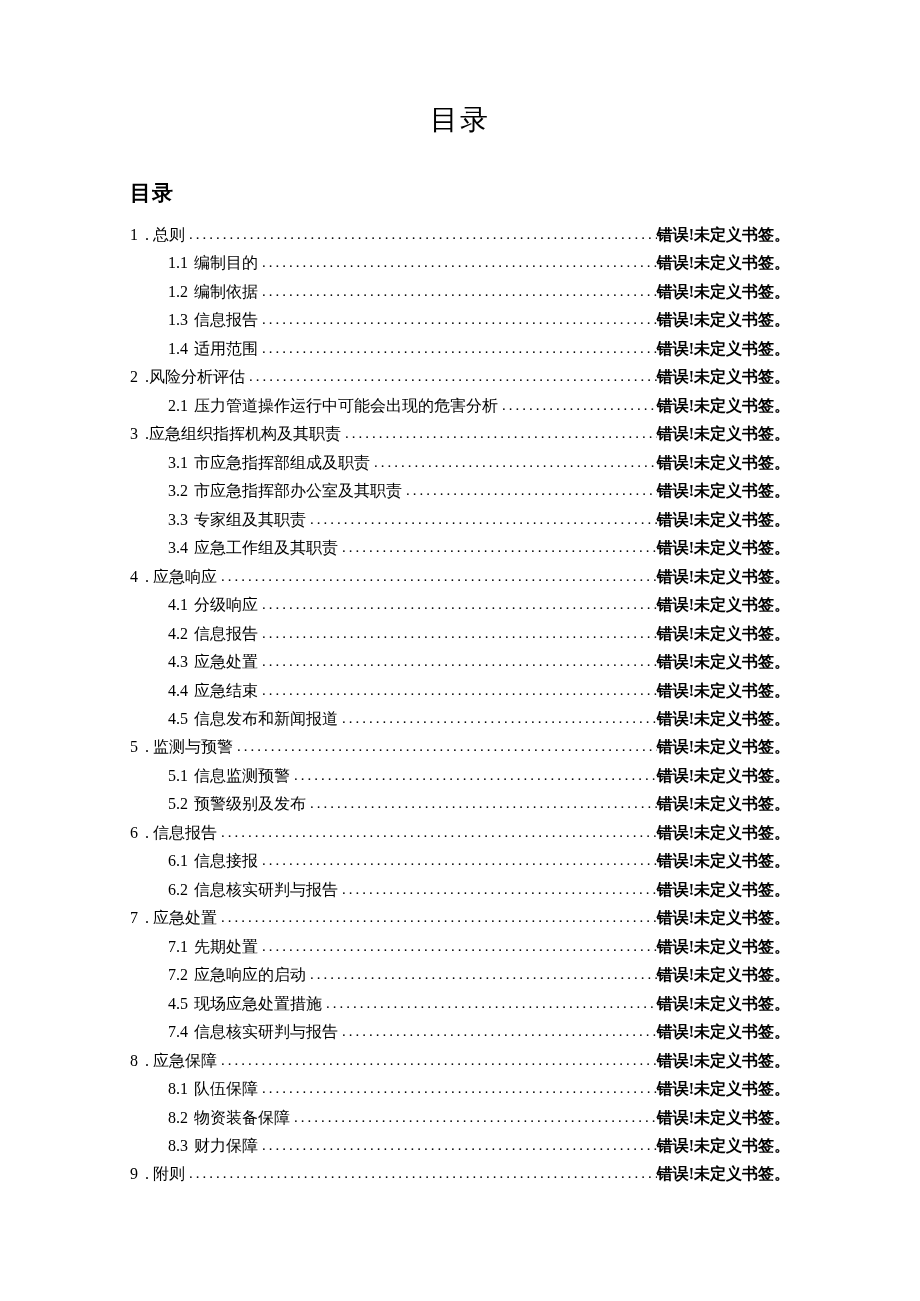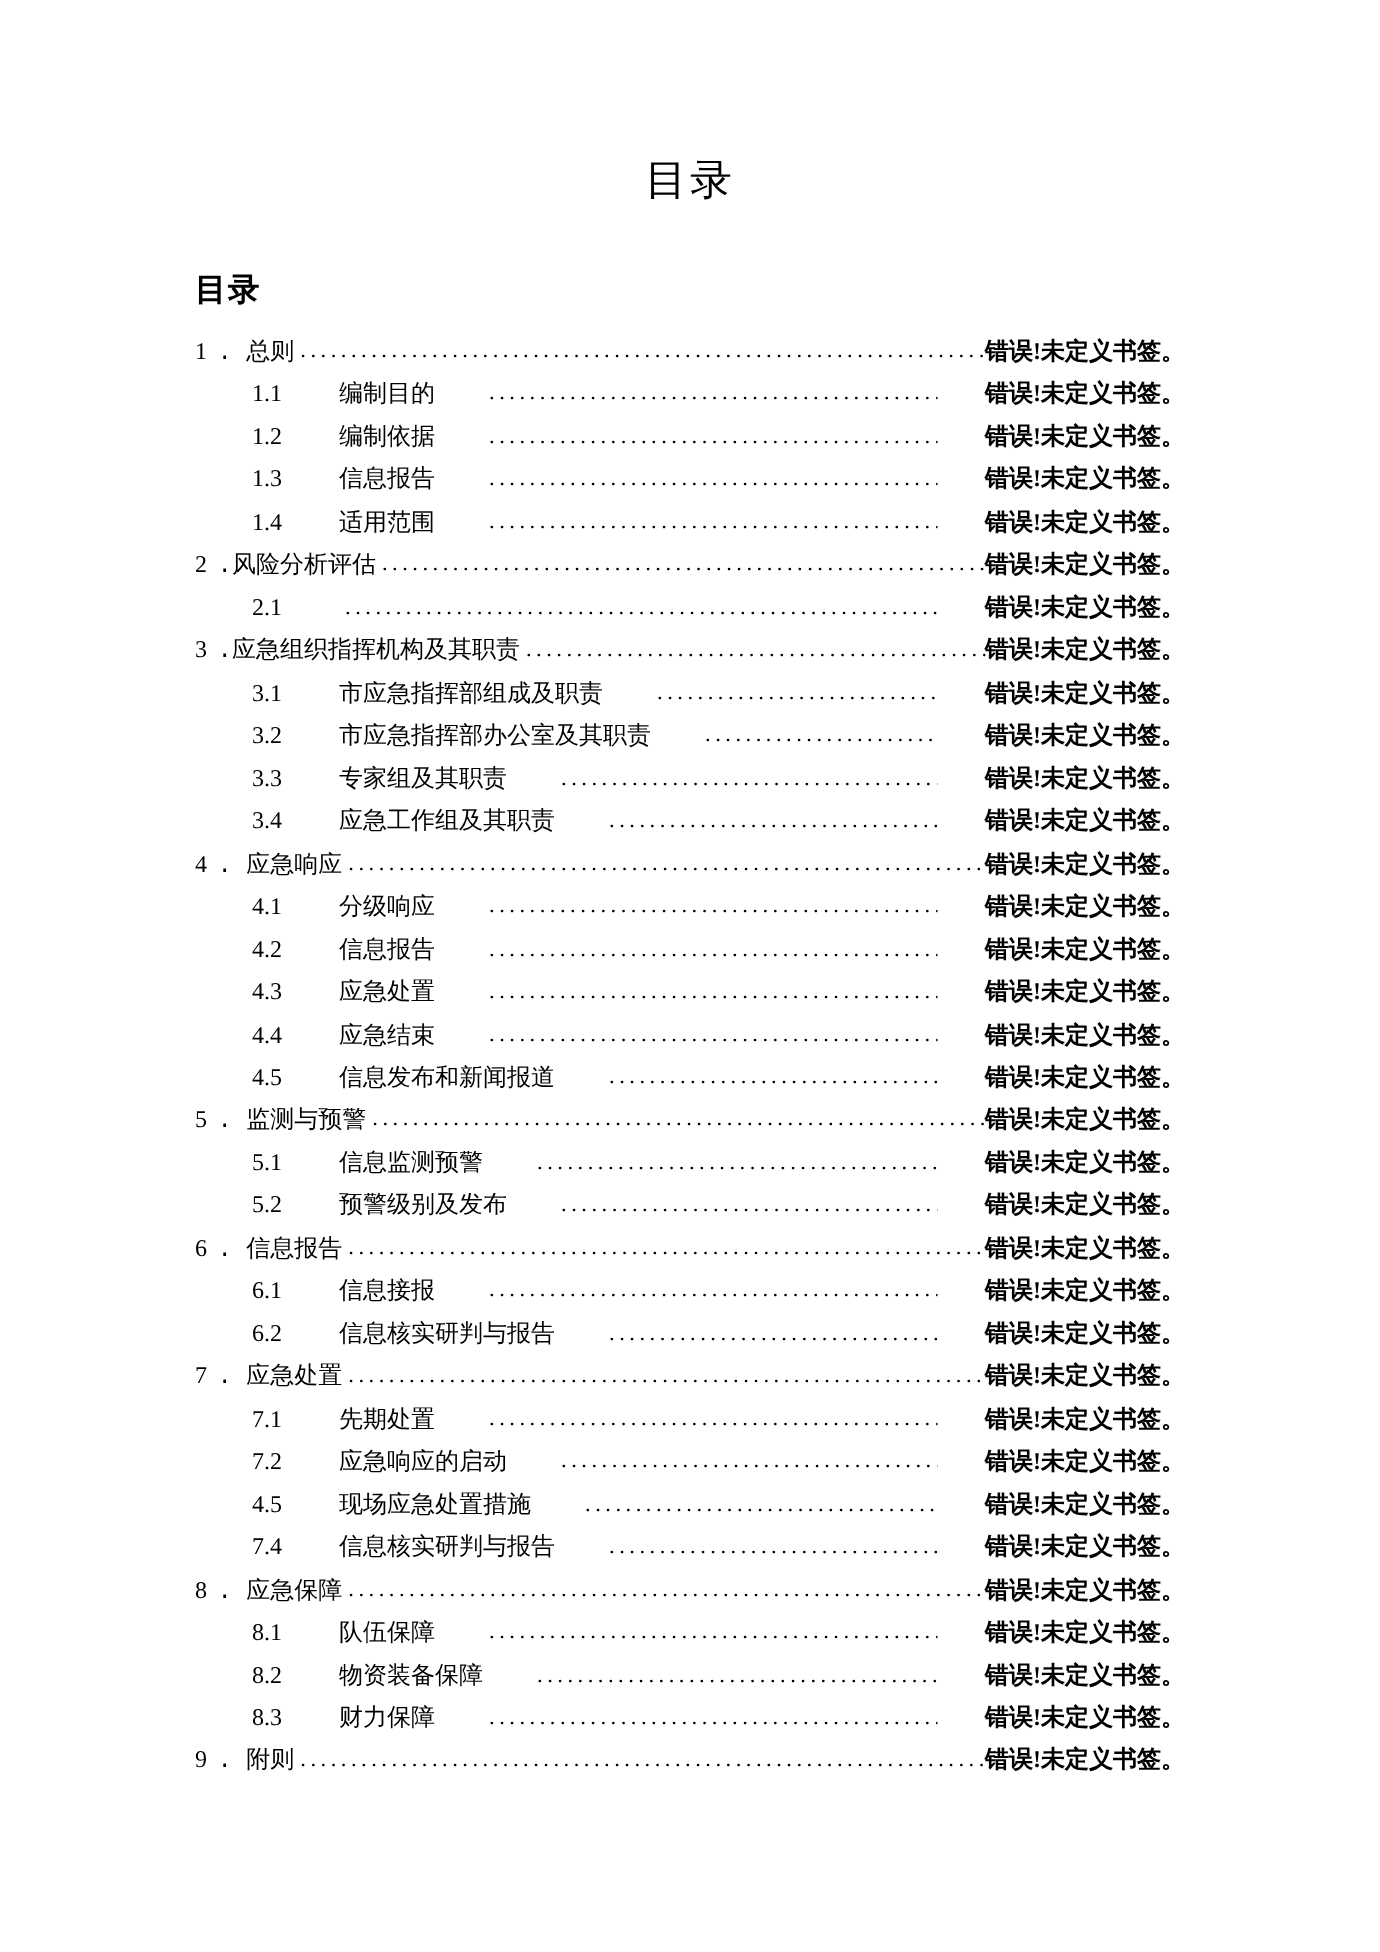--- a/index.html
+++ b/index.html
@@ -31,29 +31,28 @@
     letter-spacing: 1px;
   }
   .toc-line {
     display: flex;
     align-items: baseline;
     font-size: 16px;
     line-height: 1.78;
     white-space: nowrap;
   }
   .toc-line.level1 { padding-left: 0; }
-  .toc-line.level2 { padding-left: 38px; gap: 32px; }
+  .toc-line.level2 { padding-left: 38px; }
   .num {
     flex: 0 0 auto;
     margin-right: 6px;
   }
   .level1 .num { letter-spacing: 1px; }
   .label {
     flex: 0 0 auto;
-    font-family: Liberation Mono, monospace;
   }
   .leader {
     flex: 1 1 auto;
     overflow: hidden;
     letter-spacing: 3px;
     padding: 0 4px;
     font-size: 15px;
     position: relative;
     top: -1px;
   }
@@ -103,20 +102,21 @@
         <span class="pageref">错误!未定义书签。</span>
       </div>
       <div class="toc-line level1">
         <span class="num">2</span>
         <span class="label">.风险分析评估</span>
         <span class="leader"></span>
         <span class="pageref">错误!未定义书签。</span>
       </div>
       <div class="toc-line level2">
         <span class="num">2.1</span>
+        <span class="label">压力管道操作运行中可能会出现的危害分析</span>
         <span class="leader"></span>
         <span class="pageref">错误!未定义书签。</span>
       </div>
       <div class="toc-line level1">
         <span class="num">3</span>
         <span class="label">.应急组织指挥机构及其职责</span>
         <span class="leader"></span>
         <span class="pageref">错误!未定义书签。</span>
       </div>
       <div class="toc-line level2">

